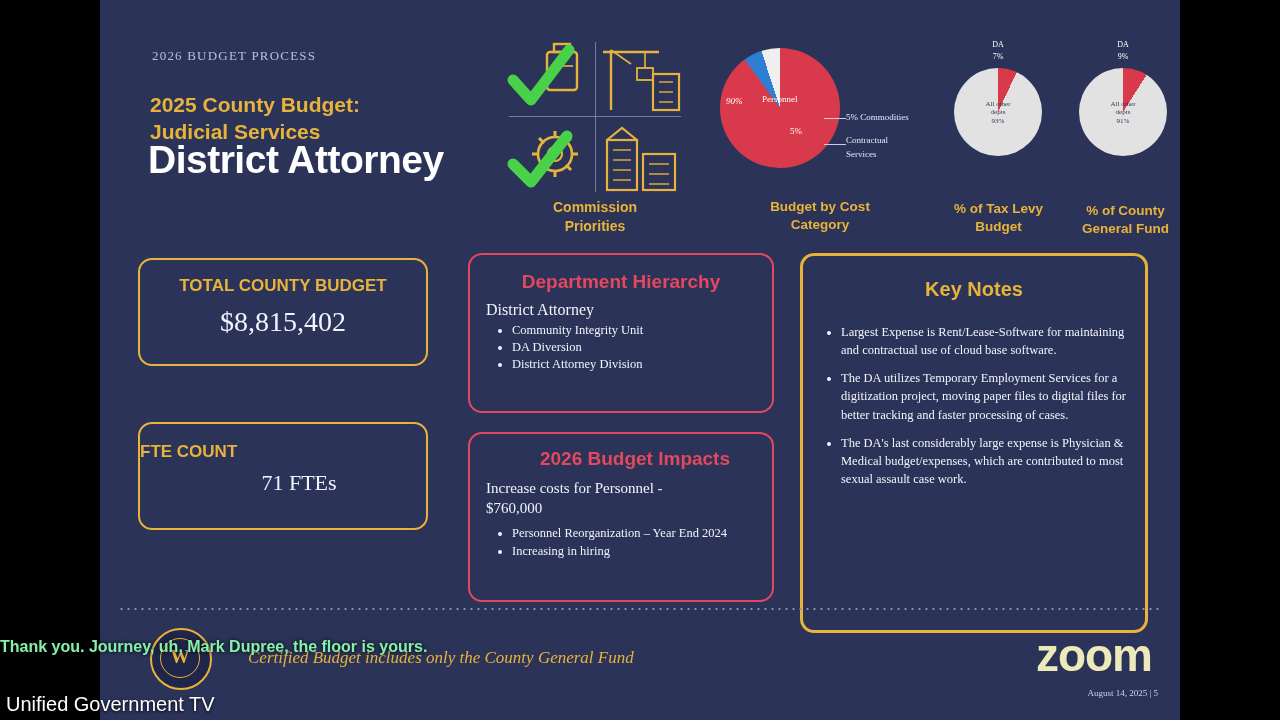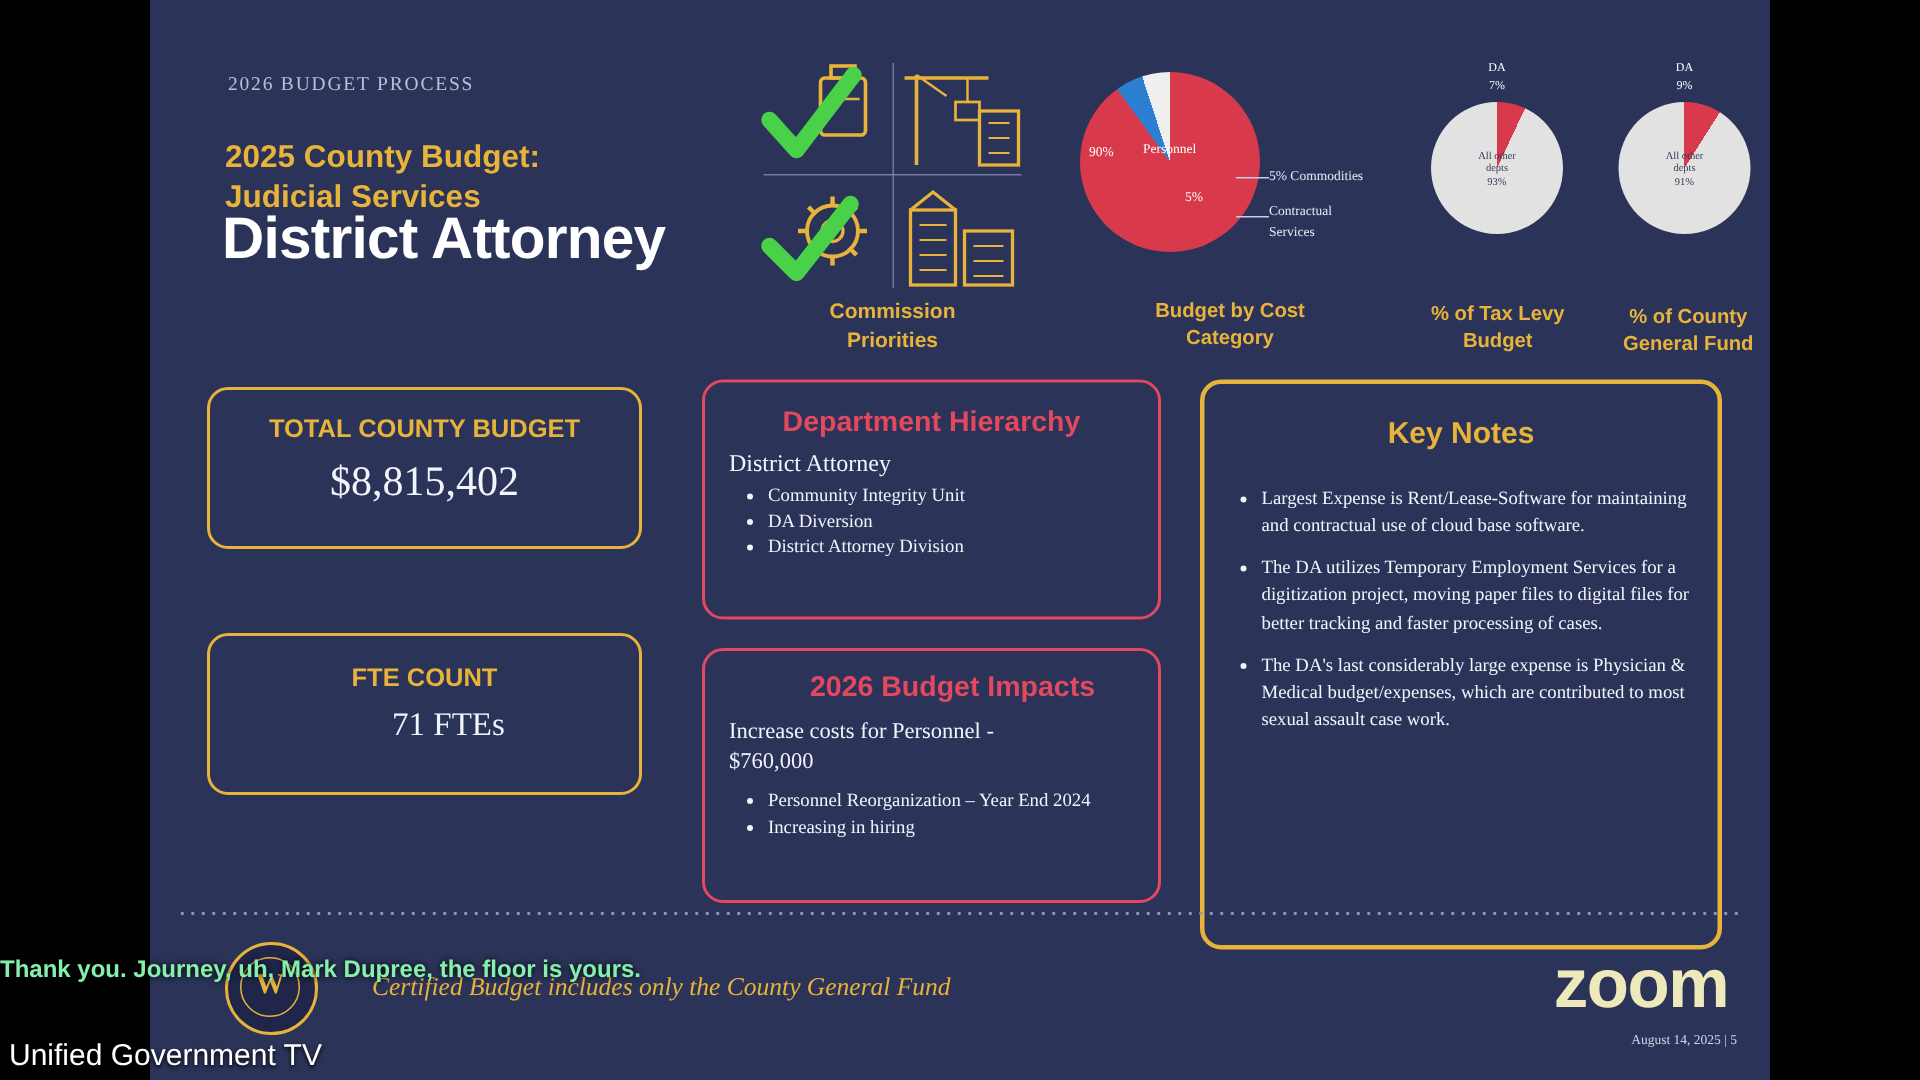--- a/index.html
+++ b/index.html
@@ -129,21 +129,21 @@
         <polyline points="6,20 21,8 36,20" fill="none" stroke="#e8b33a" stroke-width="2.2"></polyline>
       </svg>
     </div>
     <div class="iconcap">
       <div>Commission</div>
       <div>Priorities</div>
     </div>
 
     <div class="pie1wrap">
       <div class="pie1"></div>
-      <div class="p1lab" style="left:6px;top:48px;">90%</div>
+      <div class="p1lab" style="left:6px;top:48px;font-style:italic;">90%</div>
       <div class="p1lab" style="left:42px;top:46px;color:#fff;">Personnel</div>
       <div class="p1lab" style="left:70px;top:78px;">5%</div>
       <div class="leader" style="left:104px;top:70px;width:22px;"></div>
       <div class="p1lab" style="left:126px;top:64px;color:#e6e9f5;">5% Commodities</div>
       <div class="leader" style="left:104px;top:96px;width:22px;"></div>
       <div class="p1lab" style="left:126px;top:86px;color:#e6e9f5;line-height:1.5;width:70px;">Contractual Services</div>
     </div>
     <div class="piecap" style="left:620px;top:198px;width:200px;">
       <div>Budget by Cost</div>
       <div>Category</div>
@@ -170,21 +170,21 @@
       <div>% of County</div>
       <div>General Fund</div>
     </div>
 
     <div class="card gold" style="left:38px;top:258px;width:290px;height:108px;">
       <div class="card-h-gold" style="text-align:center;font-size:17px;margin-top:16px;">TOTAL COUNTY BUDGET</div>
       <div class="bodytxt" style="text-align:center;font-size:28px;margin-top:10px;">$8,815,402</div>
     </div>
 
     <div class="card gold" style="left:38px;top:422px;width:290px;height:108px;">
-      <div class="card-h-gold" style="text-align:center;font-size:17px;margin-top:18px;">FTE COUNT</div>
+      <div class="card-h-gold" style="text-align:left;font-size:17px;margin-top:18px;">FTE COUNT</div>
       <div class="bodytxt" style="text-align:center;font-size:22px;margin-top:8px;padding-left:32px;">71 FTEs</div>
     </div>
 
     <div class="card red" style="left:368px;top:253px;width:306px;height:160px;">
       <div class="card-h-red" style="text-align:center;font-size:19px;margin-top:16px;">Department Hierarchy</div>
       <div class="bodytxt" style="font-size:16px;margin:8px 0 0 16px;">District Attorney</div>
       <ul class="ulist bodytxt" style="font-size:12.5px;margin-left:26px;">
         <li>Community Integrity Unit</li>
         <li>DA Diversion</li>
         <li>District Attorney Division</li>

